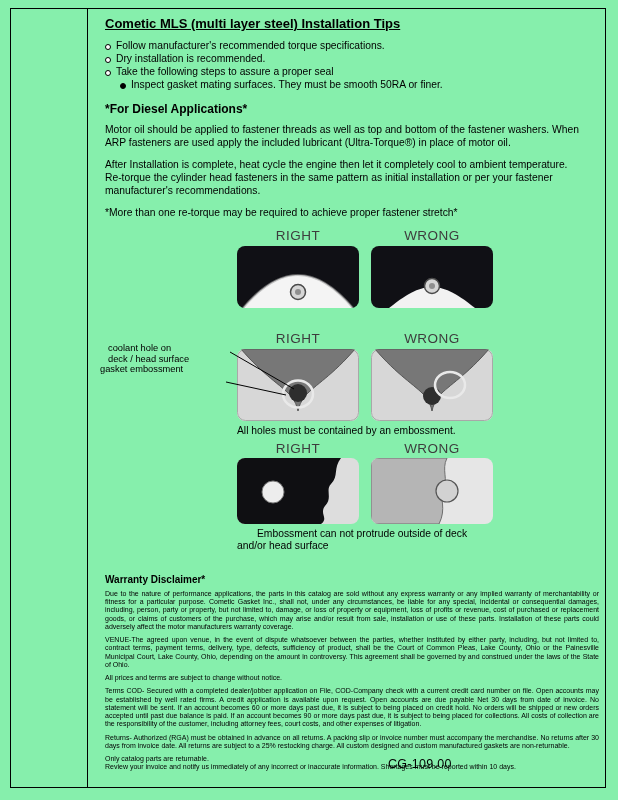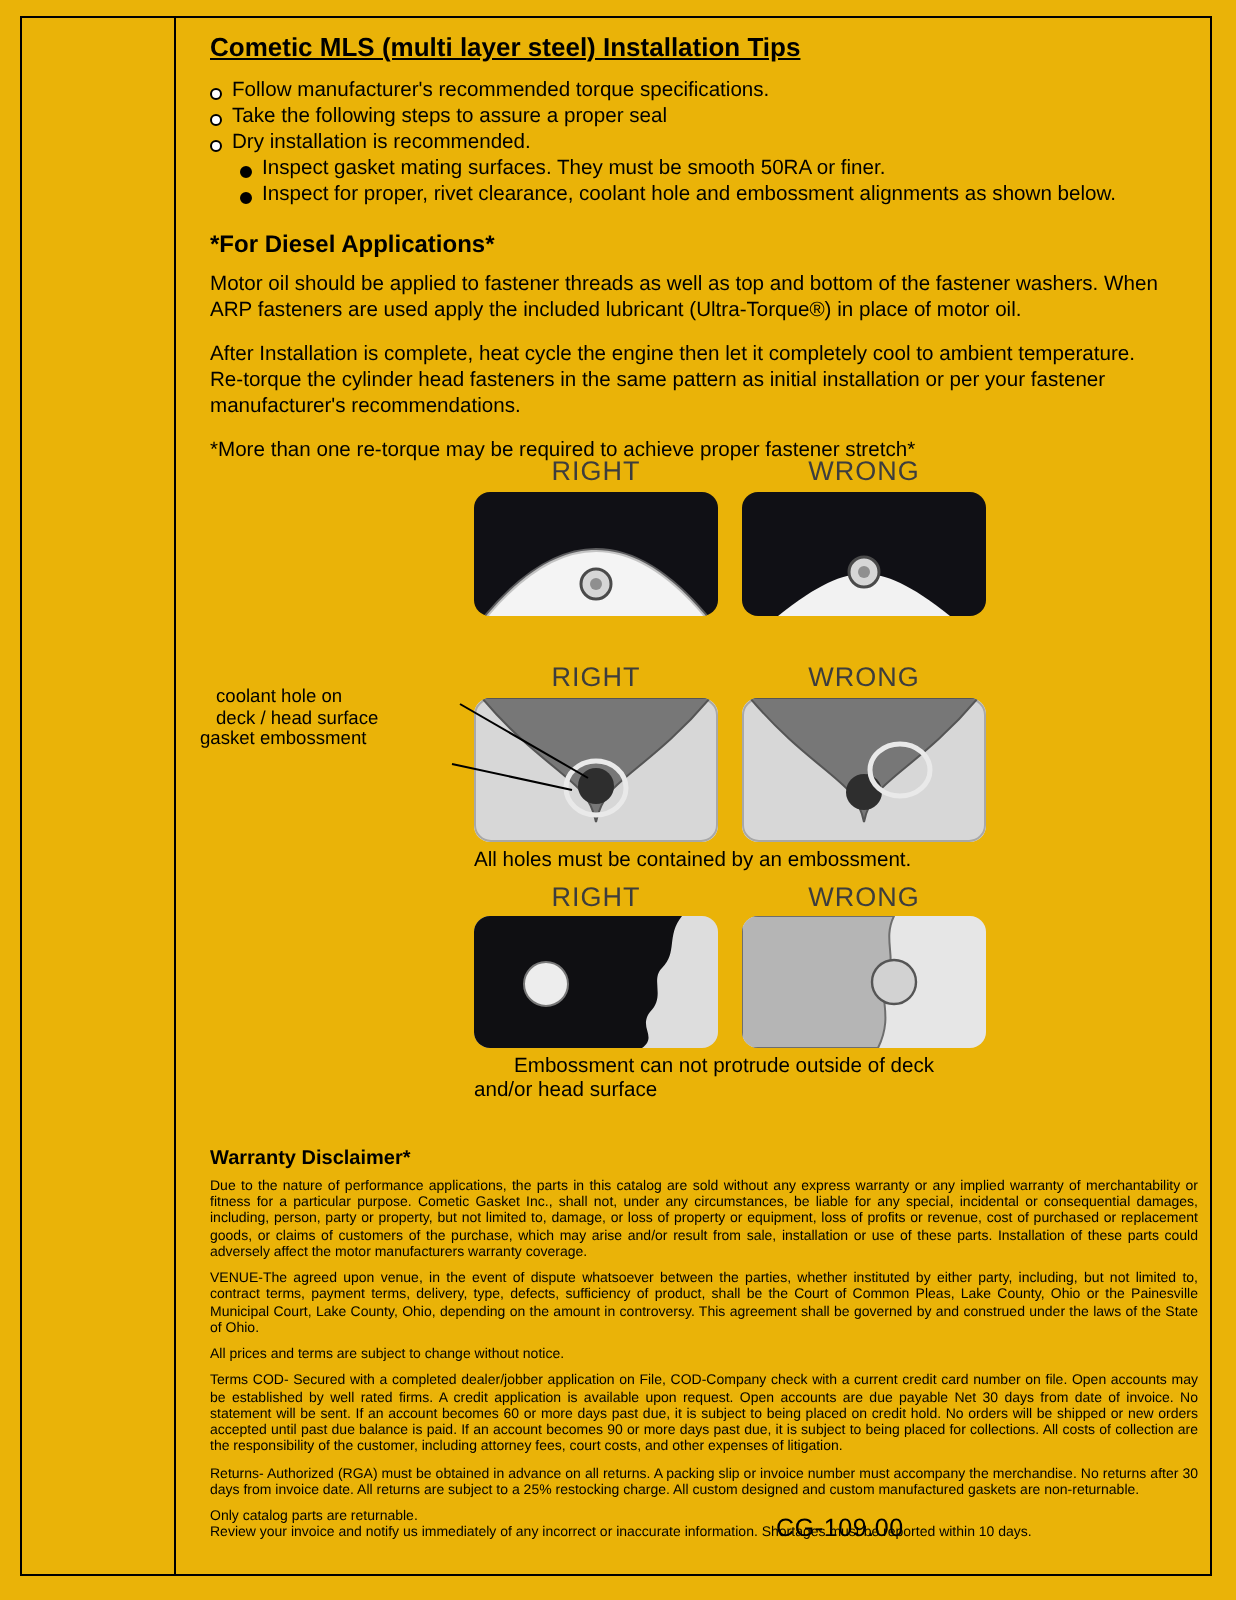--- a/index.html
+++ b/index.html
@@ -1,16 +1,16 @@
 <!DOCTYPE html>
 <html><head>
 <meta charset="utf-8">
 <style>
   html,body{margin:0;padding:0;background:#fff;}
-  .page{position:relative;width:618px;height:800px;background:#eab308;overflow:hidden;
+  .page{position:relative;width:618px;height:800px;background:#86efac;overflow:hidden;
         font-family:"Liberation Sans",sans-serif;color:#000;}
   .frame{position:absolute;left:10px;top:8px;width:596px;height:780px;
          border:1px solid #000;box-sizing:border-box;}
   .vrule{position:absolute;left:87px;top:8px;height:780px;width:0;border-left:1px solid #000;}
 
   .content{position:absolute;left:105px;top:16px;width:482px;}
   .title{font-size:13px;font-weight:bold;text-decoration:underline;margin:0 0 9px 0;}
   .bullet{display:flex;margin:0 0 1px 0;font-size:10.3px;line-height:12px;}
   .dot{width:4px;height:4px;border-radius:50%;margin:4px 5px 0 0;flex:0 0 auto;}
   .open{border:1px solid #000;background:#fff;}
@@ -44,33 +44,29 @@
 
   <div class="content">
     <div class="title">Cometic MLS (multi layer steel) Installation Tips</div>
 
     <div class="bullet">
       <span class="dot open"></span>
       <span>Follow manufacturer's recommended torque specifications.</span>
     </div>
     <div class="bullet">
       <span class="dot open"></span>
-      <span>Take the following steps to assure a proper seal</span>
+      <span>Dry installation is recommended.</span>
     </div>
     <div class="bullet">
       <span class="dot open"></span>
-      <span>Dry installation is recommended.</span>
+      <span>Take the following steps to assure a proper seal</span>
     </div>
     <div class="bullet sub">
       <span class="dot filled"></span>
       <span>Inspect gasket mating surfaces.  They must be smooth 50RA or finer.</span>
-    </div>
-    <div class="bullet sub">
-      <span class="dot filled"></span>
-      <span>Inspect for proper, rivet clearance, coolant hole and embossment alignments as shown below.</span>
     </div>
 
     <div class="sect-head">*For Diesel Applications*</div>
     <div class="para">Motor oil should be applied to fastener threads as well as top and bottom of the fastener washers. When ARP fasteners are used apply the included lubricant (Ultra-Torque®) in place of motor oil.</div>
     <div class="para">After Installation is complete, heat cycle the engine then let it completely cool to ambient temperature. Re-torque the cylinder head fasteners in the same pattern as initial installation or per your fastener manufacturer's recommendations.</div>
     <div class="note">*More than one re-torque may be required to achieve proper fastener stretch*</div>
   </div>
 
   <div class="diag-label" style="left:237px;top:228px;">RIGHT</div>
   <div class="diag-label" style="left:371px;top:228px;">WRONG</div>

